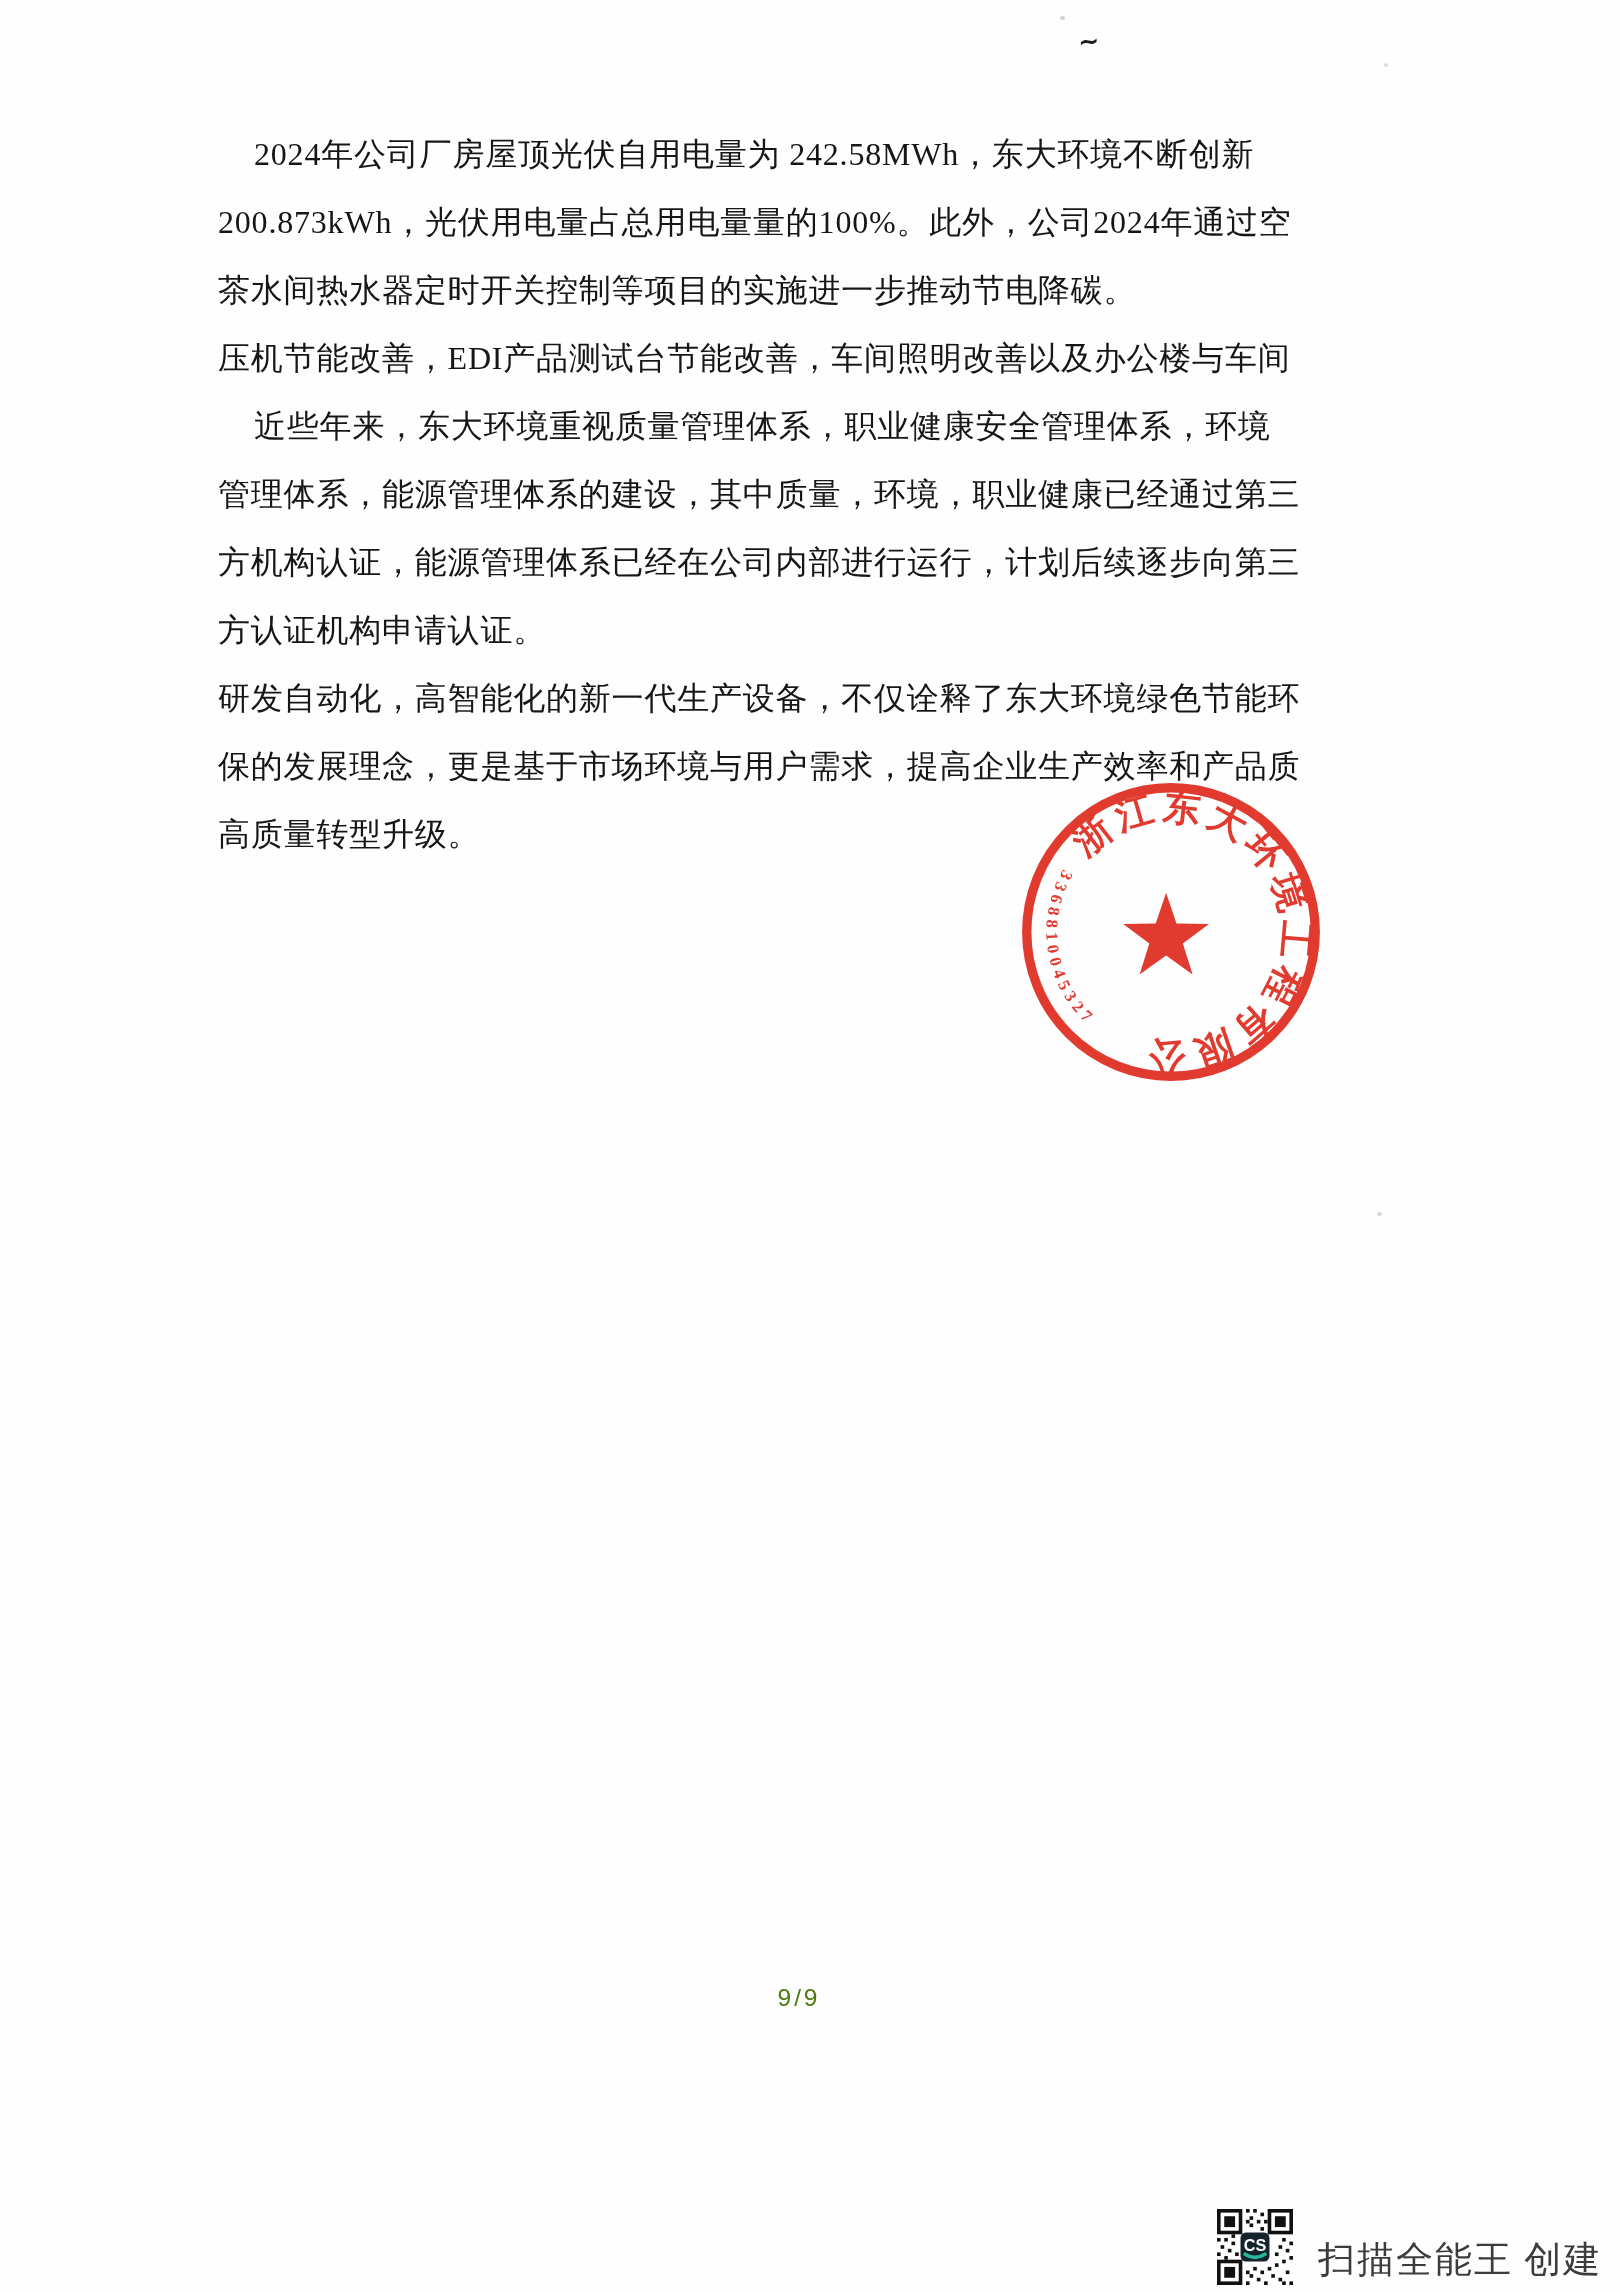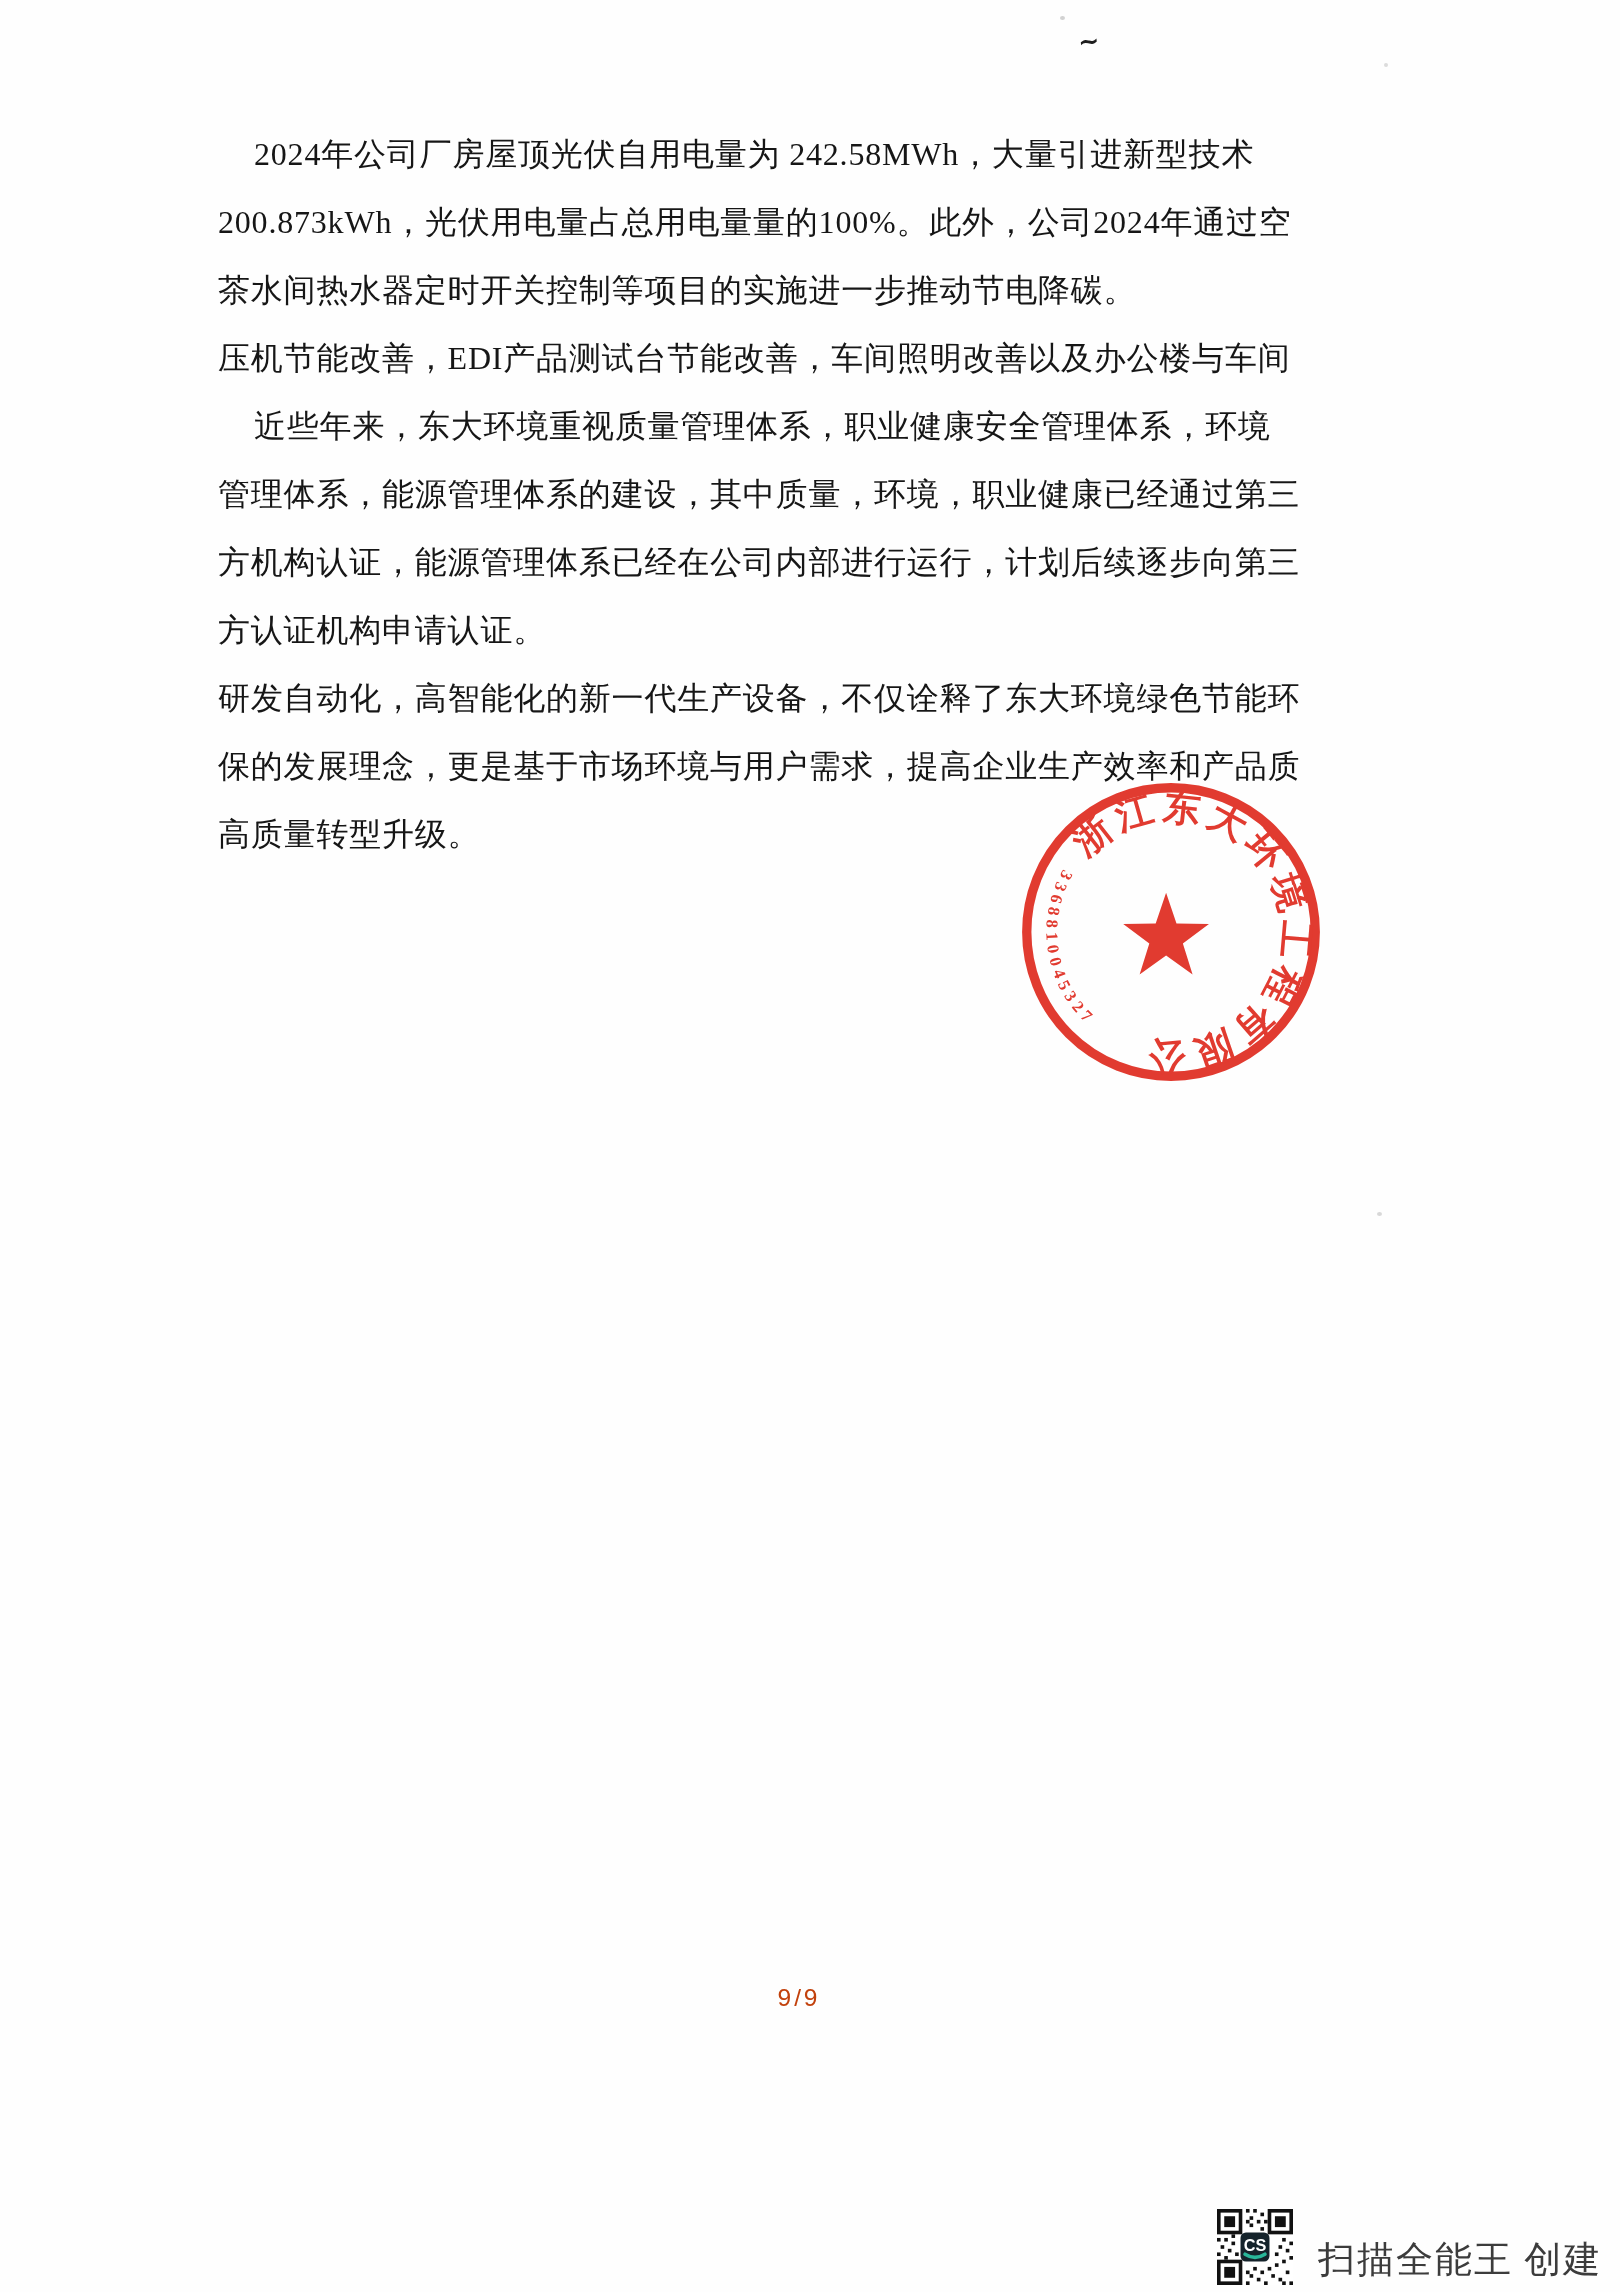--- a/index.html
+++ b/index.html
@@ -22,21 +22,21 @@
     letter-spacing:0.8px;
   }
   .doc-text .line{white-space:nowrap;height:68px;}
   .doc-text .line.indent{padding-left:36px;}
   
   .page-number{
     position:absolute;
     left:745px;top:1984px;width:108px;
     text-align:center;
     font-family:"Liberation Sans", sans-serif;
-    font-size:24.5px;color:#c2410c;
+    font-size:24.5px;color:#4d7c0f;
     letter-spacing:2.9px;
   }
   
   .stamp{
     position:absolute;
     left:1014px;top:775px;
     width:314px;height:314px;
     mix-blend-mode:multiply;
     opacity:0.92;
   }
@@ -65,21 +65,21 @@
     white-space:nowrap;
     margin-top:48px;
   }
 </style>
 </head>
 <body>
 
 <div class="page">
 
   <div class="doc-text">
-    <div class="line indent">2024年公司厂房屋顶光伏自用电量为 242.58MWh，大量引进新型技术</div>
+    <div class="line indent">2024年公司厂房屋顶光伏自用电量为 242.58MWh，东大环境不断创新</div>
     <div class="line">200.873kWh，光伏用电量占总用电量量的100%。此外，公司2024年通过空</div>
     <div class="line">茶水间热水器定时开关控制等项目的实施进一步推动节电降碳。</div>
     <div class="line">压机节能改善，EDI产品测试台节能改善，车间照明改善以及办公楼与车间</div>
     <div class="line indent">近些年来，东大环境重视质量管理体系，职业健康安全管理体系，环境</div>
     <div class="line">管理体系，能源管理体系的建设，其中质量，环境，职业健康已经通过第三</div>
     <div class="line">方机构认证，能源管理体系已经在公司内部进行运行，计划后续逐步向第三</div>
     <div class="line">方认证机构申请认证。</div>
     <div class="line">研发自动化，高智能化的新一代生产设备，不仅诠释了东大环境绿色节能环</div>
     <div class="line">保的发展理念，更是基于市场环境与用户需求，提高企业生产效率和产品质</div>
     <div class="line">高质量转型升级。</div>

